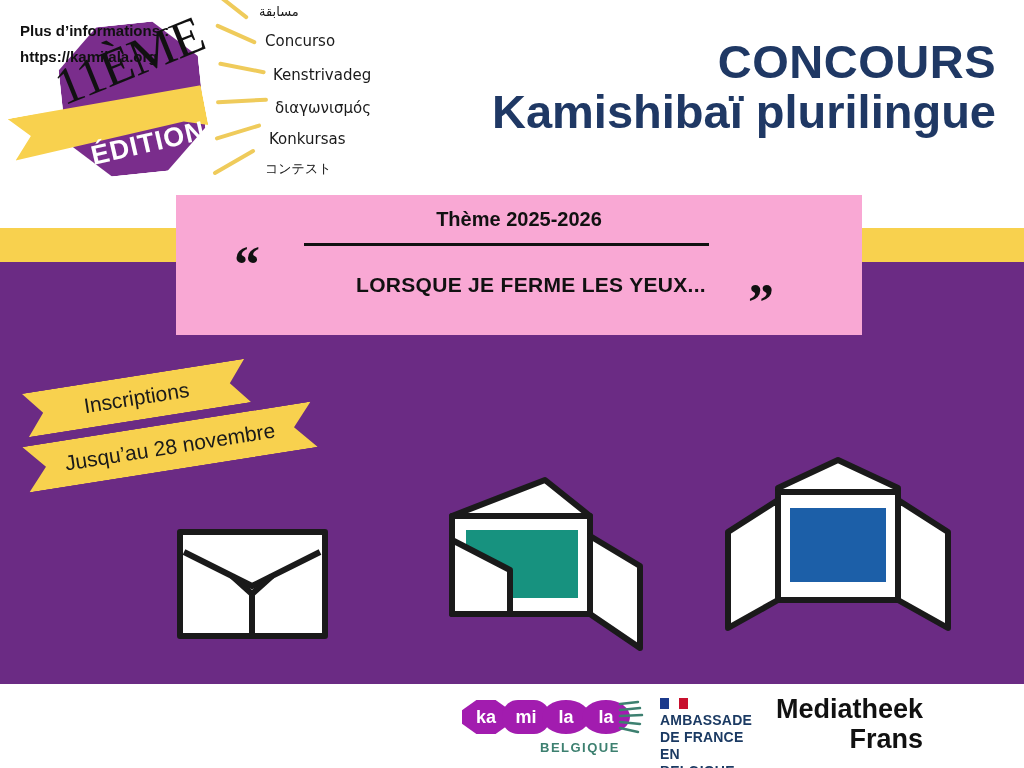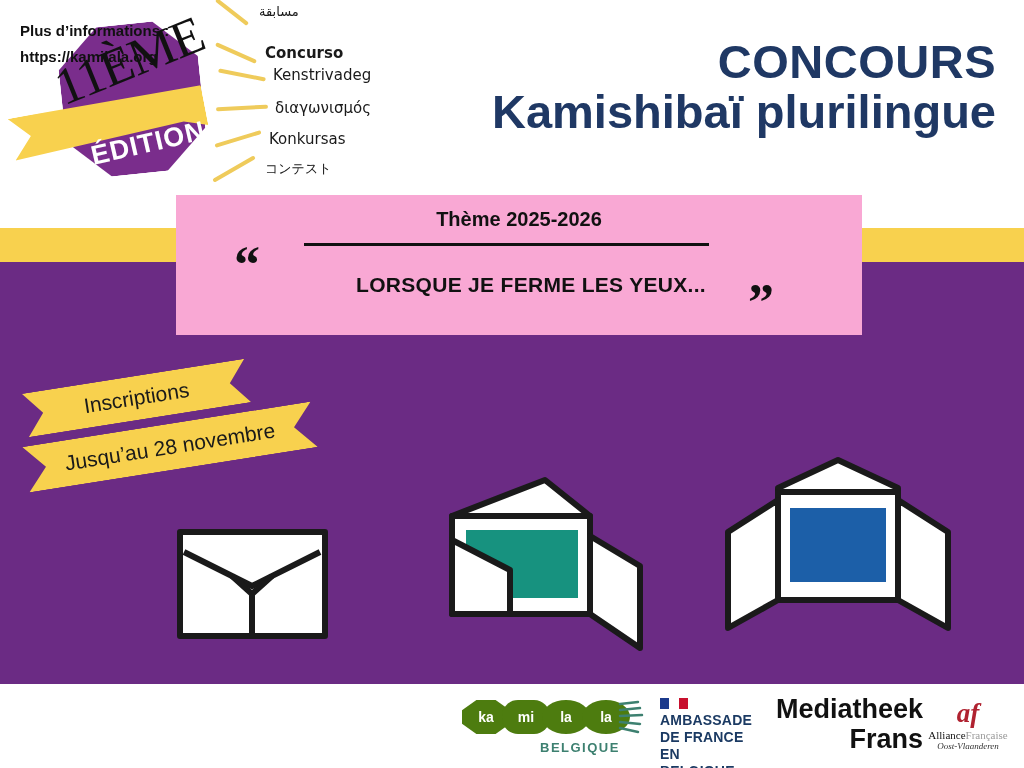--- a/index.html
+++ b/index.html
@@ -76,21 +76,21 @@
 
   
   .langs {
     position: absolute;
     left: 196px; top: 0px;
     width: 230px; height: 190px;
   }
   .lang-row {
     position: absolute;
     display: flex;
-    align-items: center;
+    align-items: flex-start;
     white-space: nowrap;
   }
   .ray {
     display: inline-block;
     height: 4px;
     background: #EFCB5B;
     border-radius: 2px;
     margin-right: 7px;
   }
   .lang-word {
@@ -206,23 +206,23 @@
     line-height: 1.75;
   }
   .logo-kamilala {
     position: absolute;
     left: 462px; top: 700px;
     width: 170px; height: 62px;
   }
   .kam-cell {
     position: absolute;
     width: 48px; height: 34px;
-    background: #4d7c0f;
+    background: #a21caf;
     color: #ffffff;
-    font-size: 14px;
+    font-size: 18px;
     font-weight: 700;
     display: flex; align-items: center; justify-content: center;
   }
   .kam-oct { clip-path: polygon(30% 0%,70% 0%,100% 30%,100% 70%,70% 100%,30% 100%,0% 70%,0% 30%); }
   .kam-sq  { border-radius: 16px; }
   .kam-circ{ border-radius: 50%; }
   .kam-belgique {
     position: absolute;
     left: 78px; top: 40px;
     font-size: 13px;
@@ -281,21 +281,21 @@
     <div class="badge-ribbon"></div>
     <div class="badge-num">11ÈME</div>
     <div class="badge-edition">ÉDITION</div>
   </div>
 
   <div class="langs">
     <div class="lang-row" style="left:22px; top:4px;">
       <span class="ray" style="width:40px; transform:rotate(38deg); margin-left:-6px;"></span>
       <span class="lang-word small">مسابقة</span>
     </div>
-    <div class="lang-row" style="left:18px; top:44px;font-weight:bold;">
+    <div class="lang-row" style="left:18px; top:32px;">
       <span class="ray" style="width:44px; transform:rotate(24deg);"></span>
       <span class="lang-word">Concurso</span>
     </div>
     <div class="lang-row" style="left:22px; top:66px;">
       <span class="ray" style="width:48px; transform:rotate(11deg);"></span>
       <span class="lang-word">Kenstrivadeg</span>
     </div>
     <div class="lang-row" style="left:20px; top:99px;">
       <span class="ray" style="width:52px; transform:rotate(-3deg);"></span>
       <span class="lang-word">διαγωνισμός</span>
@@ -398,21 +398,14 @@
       <div>Égalité</div>
       <div>Fraternité</div>
     </div>
   </div>
 
   <div class="logo-mediatheek">
     <div>Mediatheek</div>
     <div>Frans</div>
   </div>
 
-  <div class="logo-af">
-    <div class="af-mark">af</div>
-    <div class="af-name">
-      <span>Alliance</span><em>Française</em>
-    </div>
-    <div class="af-region">Oost-Vlaanderen</div>
-  </div>
 
 </div>
 
 </body></html>

